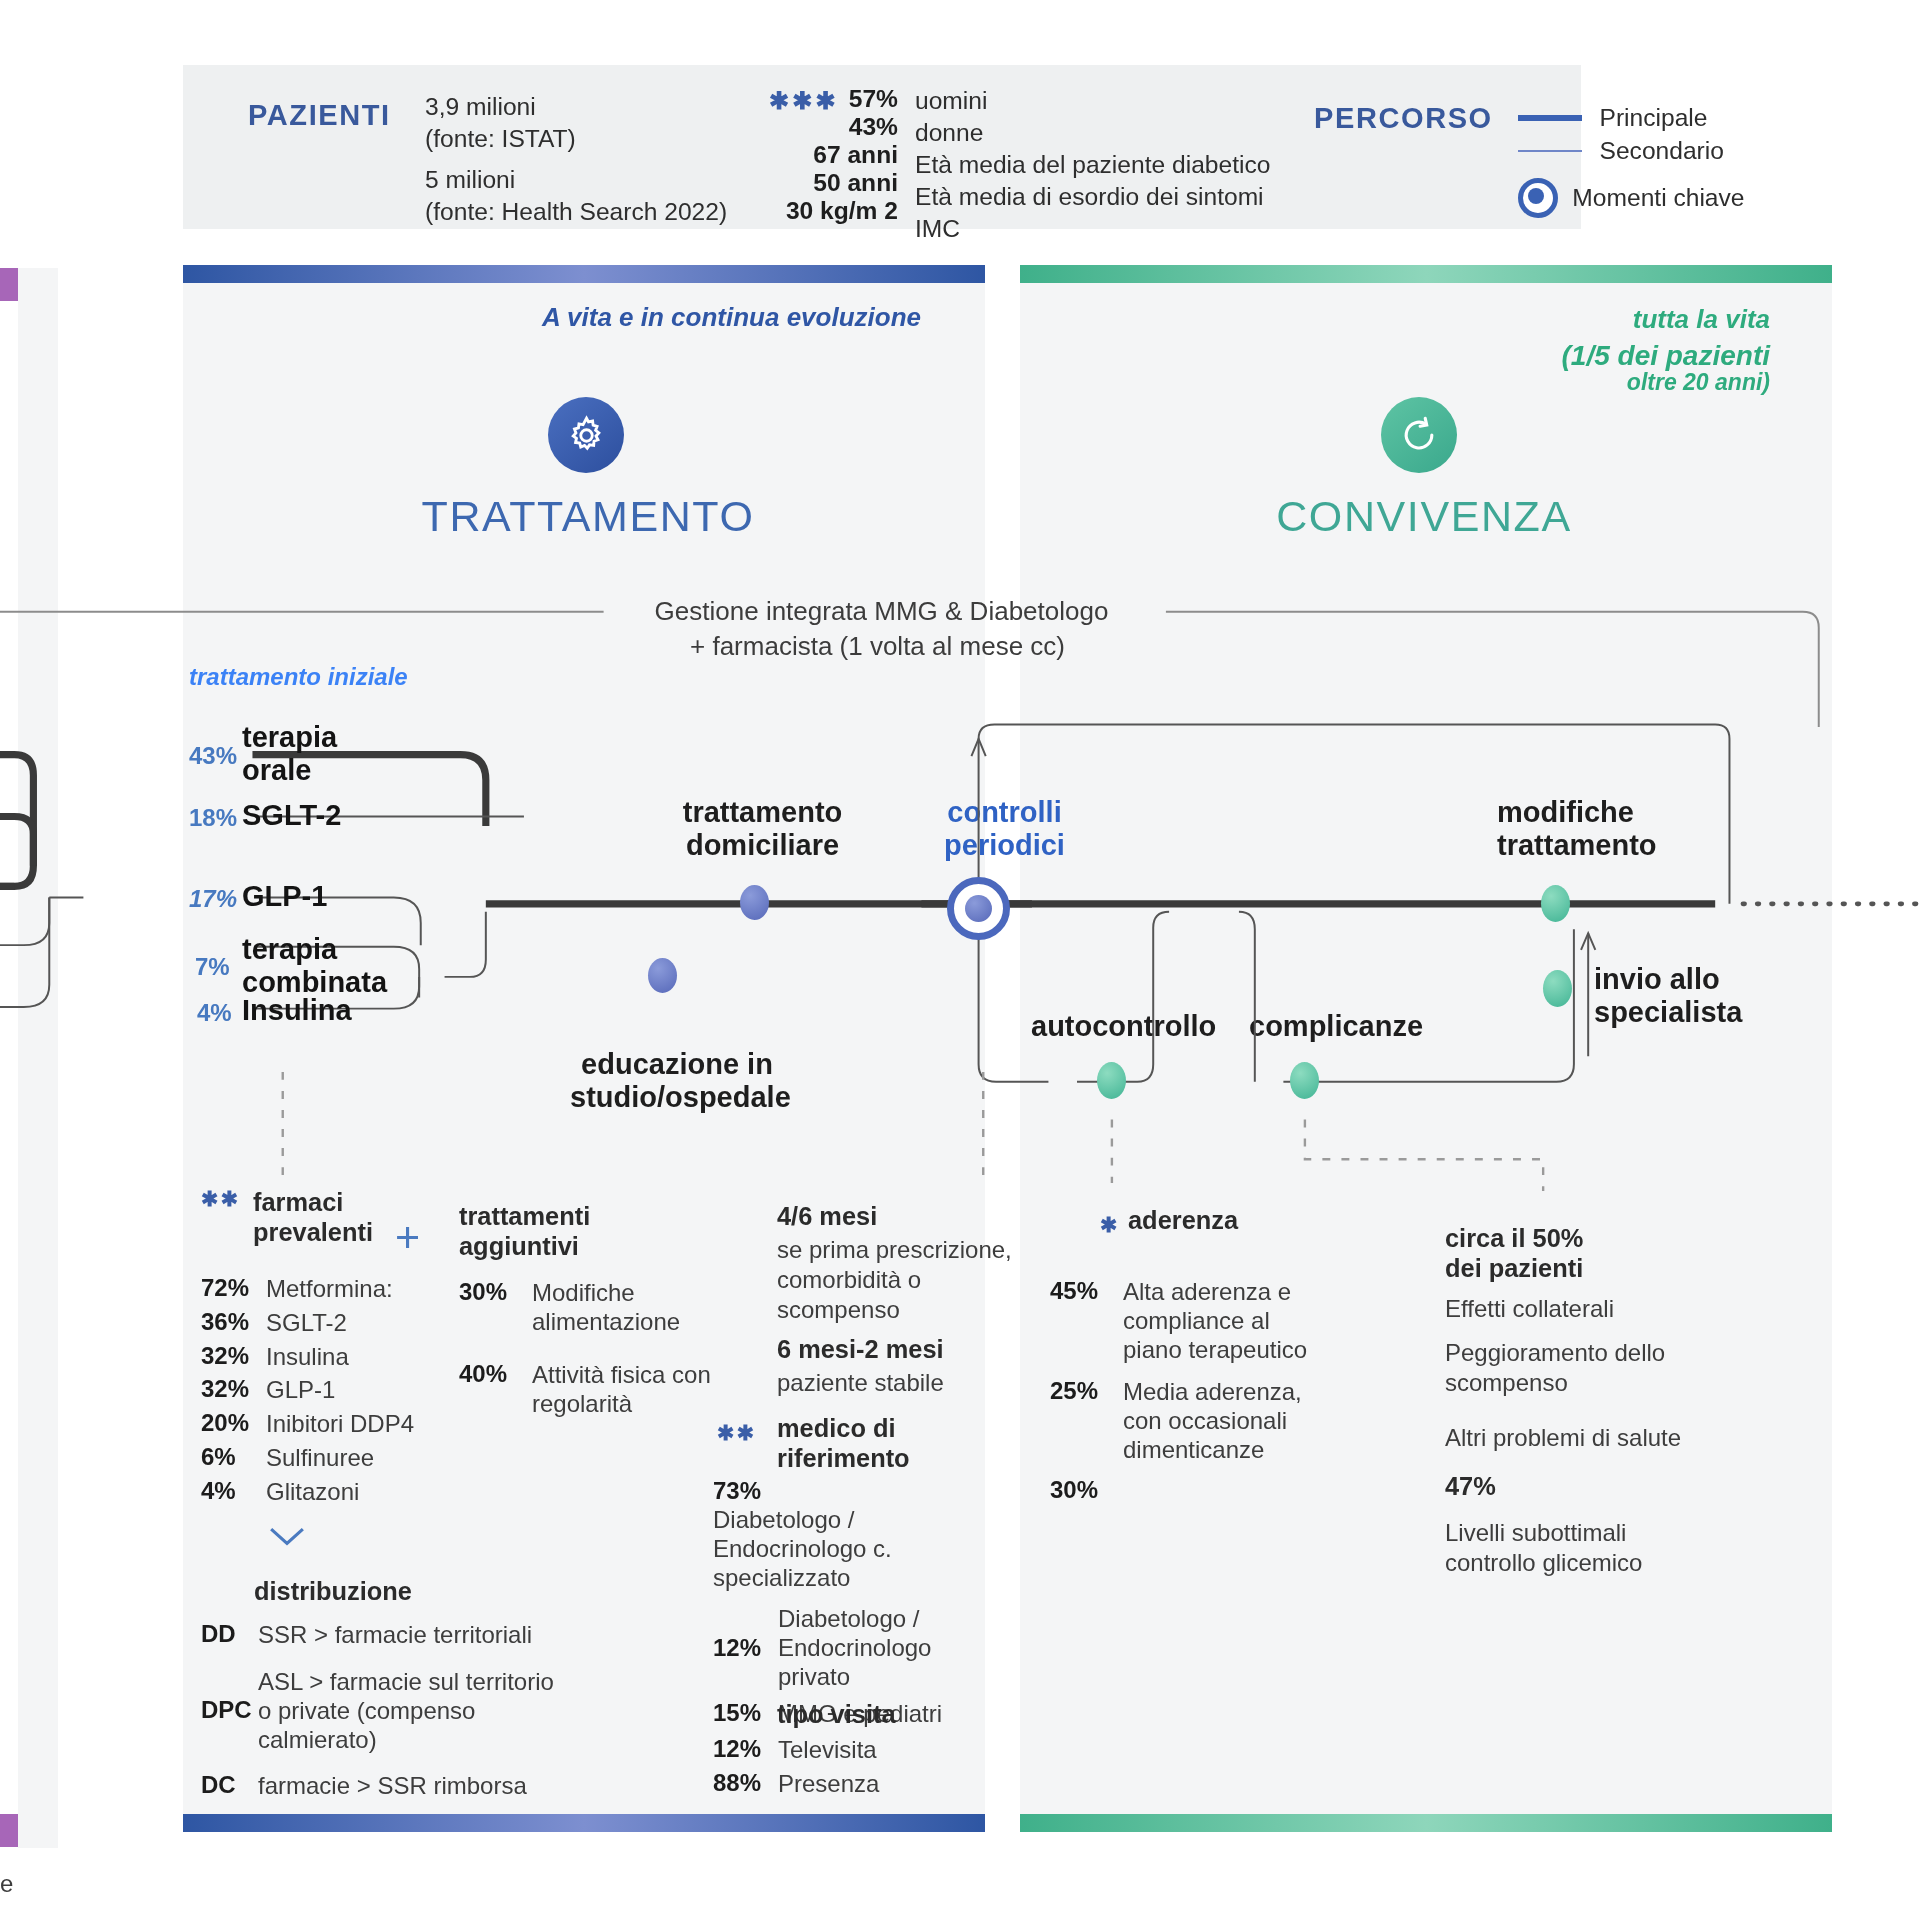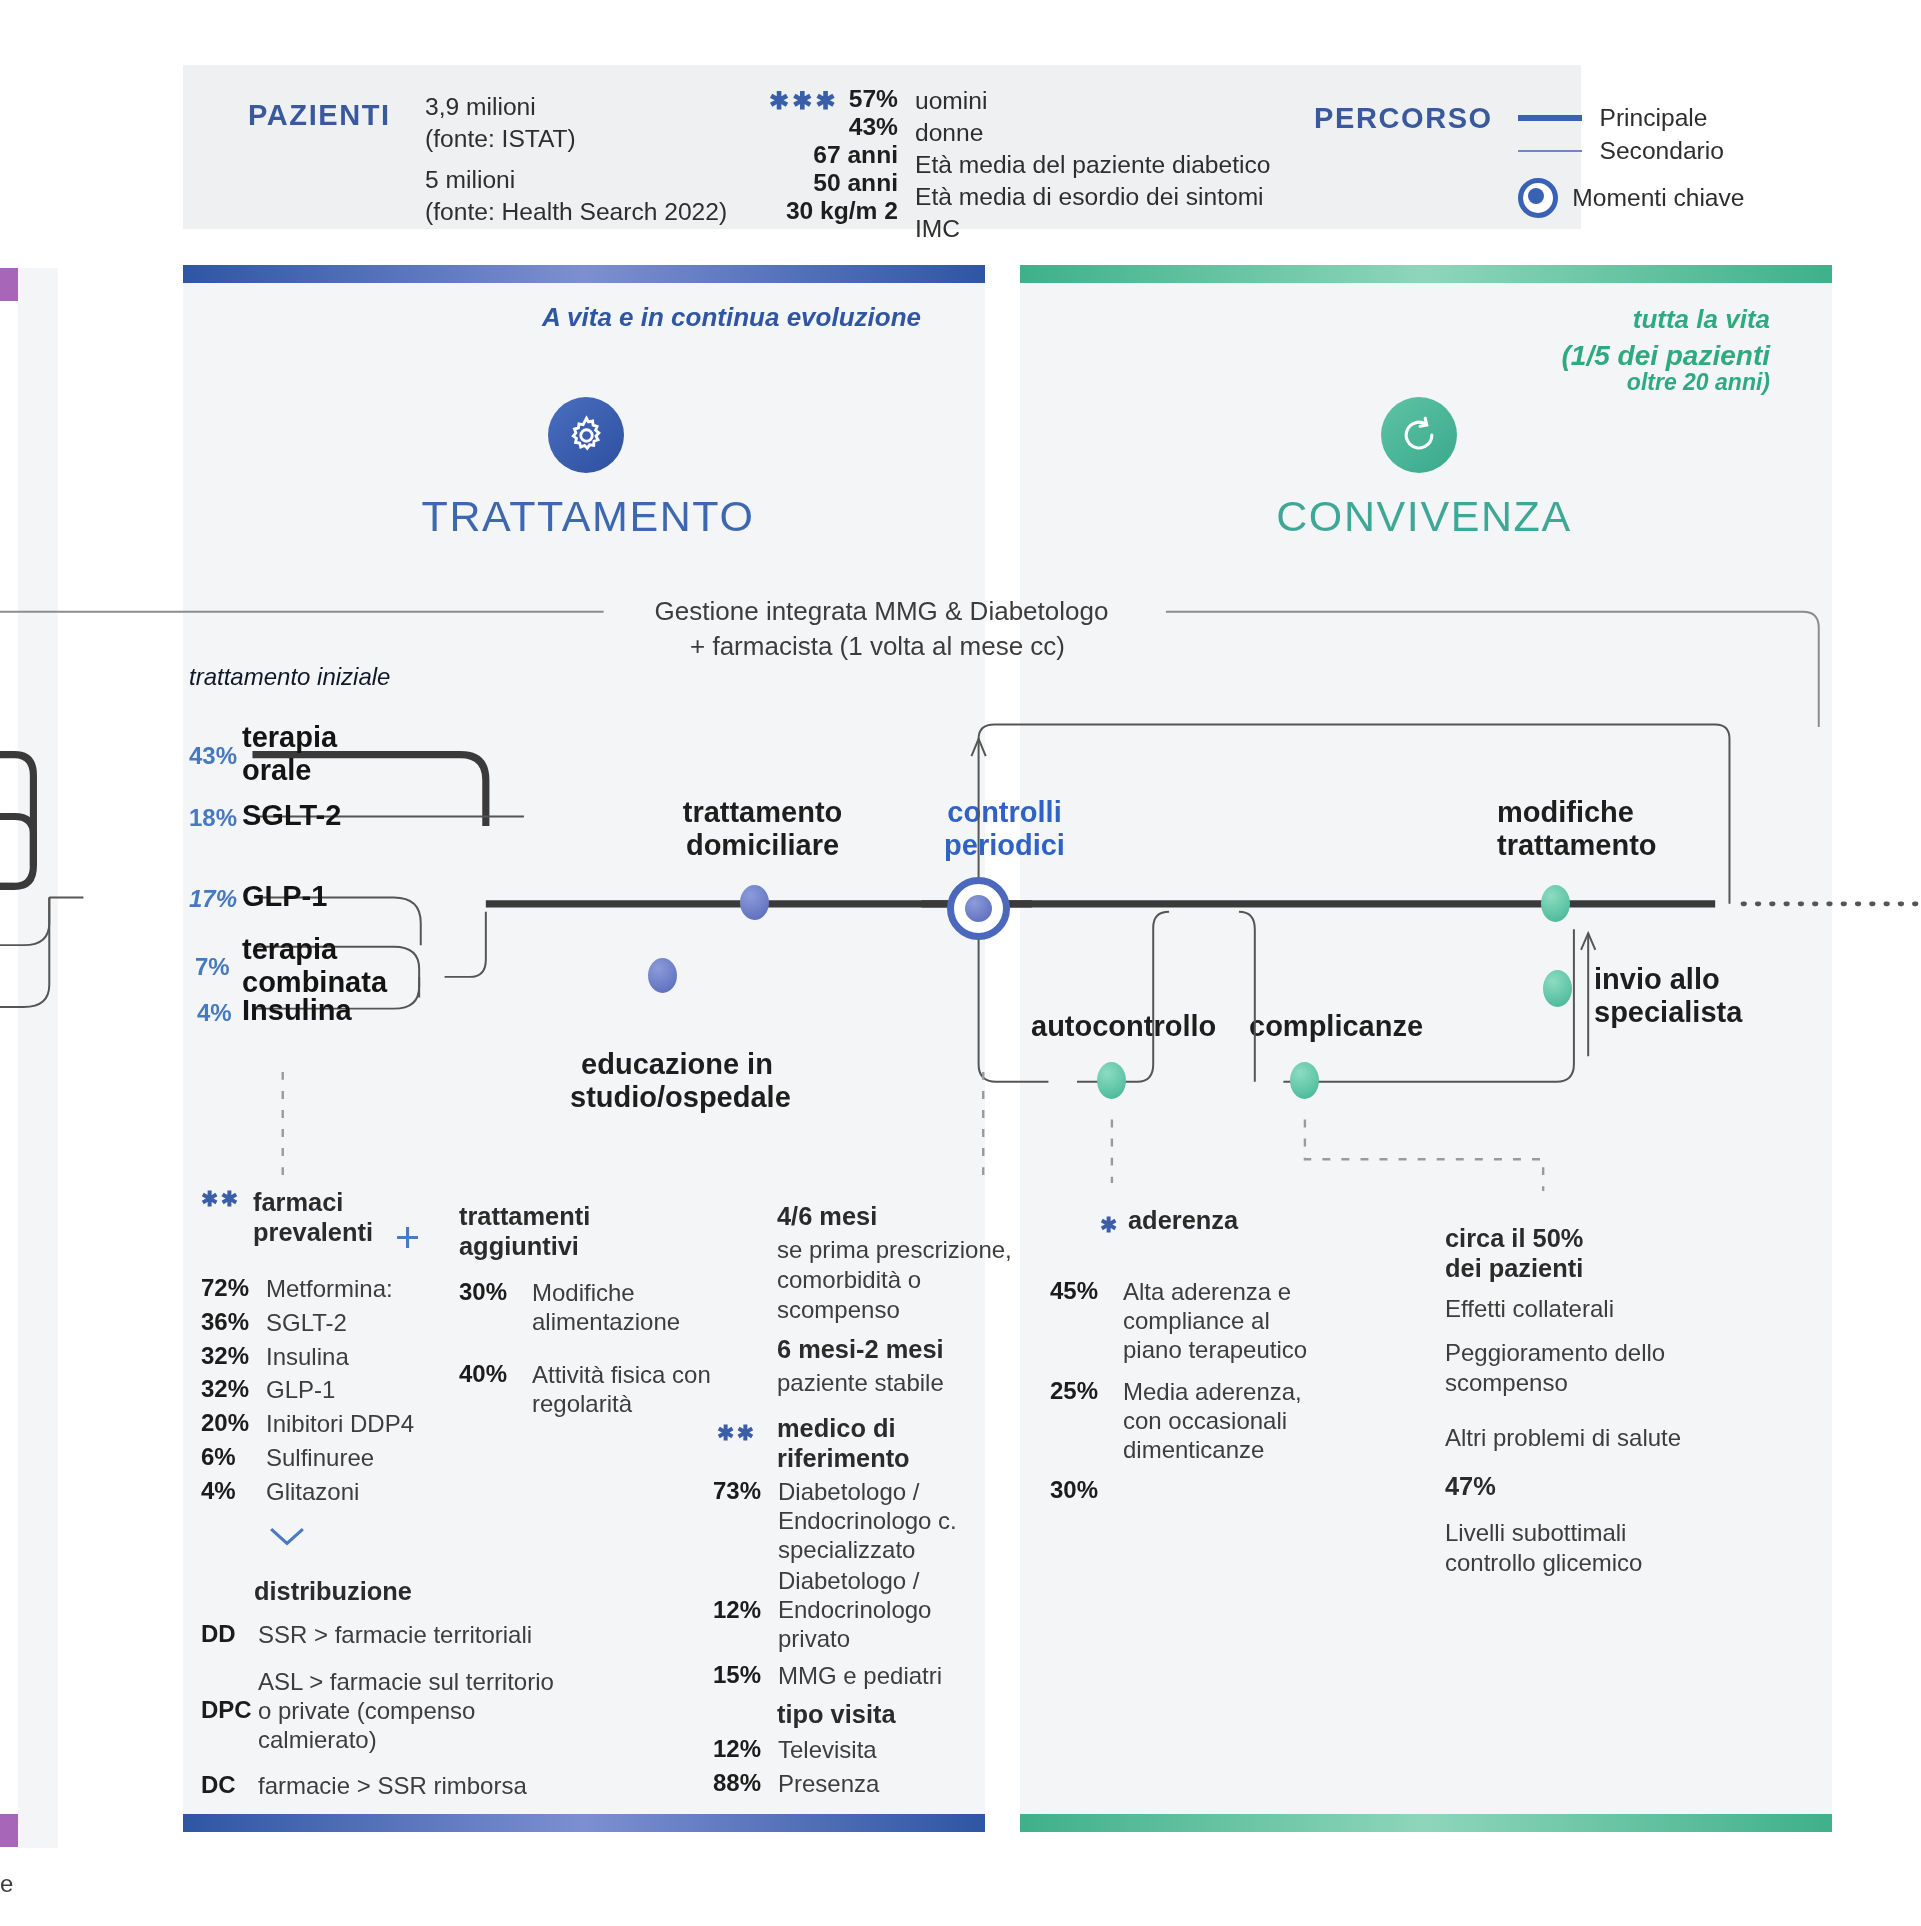--- a/index.html
+++ b/index.html
@@ -41,21 +41,21 @@
 
   .phase-icon{width:76px;height:76px;border-radius:50%;display:flex;align-items:center;justify-content:center;}
   #icon-trattamento{background:linear-gradient(140deg,#4a6fc0,#2d4f9e);}
   #icon-convivenza{background:linear-gradient(140deg,#5ec4a4,#3aa88c);}
 
   
   .node-label{font-size:29px;font-weight:bold;color:#1e1e1e;line-height:33px;}
   .node-label.blue{color:#2f62c4;}
   .pct{font-size:24px;font-weight:bold;color:#4779c0;}
   .therapy{font-size:29px;font-weight:bold;color:#141414;line-height:33px;}
-  .small-italic{font-size:24px;font-style:italic;font-weight:normal;color:#0f172a;}
+  .small-italic{font-size:24px;font-style:italic;font-weight:bold;color:#3b82f6;}
   .integrata{font-size:26px;color:#3c3c3c;text-align:center;line-height:35px;}
 
   
   .col-title{font-size:25.4px;font-weight:bold;color:#2b2b2b;line-height:30px;}
   .row{display:flex;margin-bottom:4.8px;}
   .row .v{font-size:24px;font-weight:bold;color:#1c1c1c;text-align:left;flex:0 0 auto;}
   .row .t{font-size:24px;color:#3d3d3d;line-height:29px;}
   .plain{font-size:24px;color:#3d3d3d;line-height:30px;}
 
   
@@ -315,21 +315,21 @@
 
 <div class="abs col-title" style="left:777px;top:1201px;">4/6 mesi</div>
 <div class="abs plain" style="left:777px;top:1235px;width:270px;">se prima prescrizione, comorbidità o scompenso</div>
 <div class="abs col-title" style="left:777px;top:1334px;">6 mesi-2 mesi</div>
 <div class="abs plain" style="left:777px;top:1368px;width:270px;">paziente stabile</div>
 
 <div class="abs asterisks" style="left:717px;top:1421px;font-size:20.6px;letter-spacing:2.4px;">✱✱</div>
 <div class="abs col-title" style="left:777px;top:1413px;">medico di<br>riferimento</div>
 
 <div class="abs" style="left:713px;top:1477px;width:334px;">
-  <div class="row" style="margin-bottom:2px;">
+  <div class="row" style="margin-bottom:12px;flex-direction:column;">
       <span class="v" style="width:65px;">73%</span>
       <span class="t" style="width:195px;">Diabetologo / Endocrinologo c. specializzato</span>
     </div>
   <div class="row" style="margin-bottom:8px;align-items:center;">
       <span class="v" style="width:65px;">12%</span>
       <span class="t" style="width:195px;">Diabetologo / Endocrinologo privato</span>
     </div>
   <div class="row">
       <span class="v" style="width:65px;">15%</span>
       <span class="t" style="width:195px;">MMG e pediatri</span>

